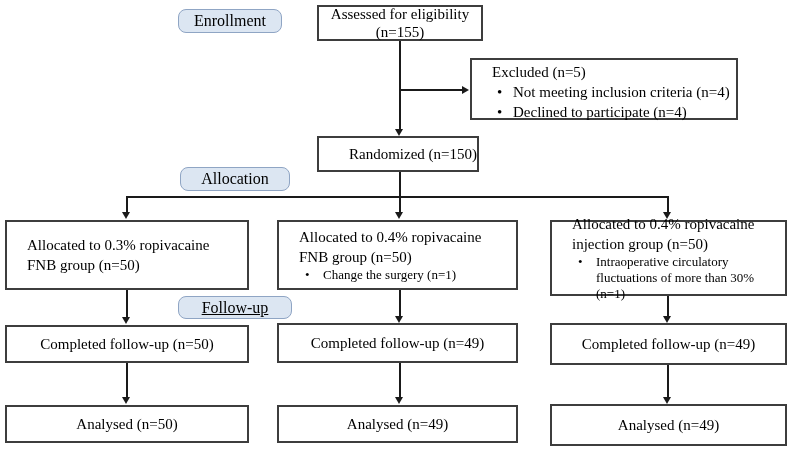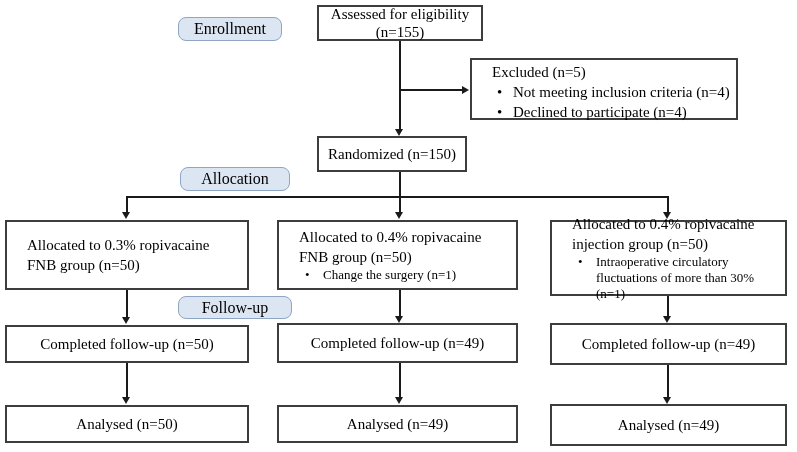--- a/index.html
+++ b/index.html
@@ -38,44 +38,44 @@
         border-top:7px solid #1a1a1a; }
   .ar { position:absolute; width:0; height:0;
         border-top:4px solid transparent; border-bottom:4px solid transparent;
         border-left:7px solid #1a1a1a; }
 </style>
 </head>
 <body>
 
 <div class="canvas">
 
-  <div class="stage" style="left:178px; top:9px; width:104px; height:24px;margin-top:8px;">Enrollment</div>
+  <div class="stage" style="left:178px; top:9px; width:104px; height:24px;">Enrollment</div>
   <div class="stage" style="left:180px; top:167px; width:110px; height:24px;">Allocation</div>
-  <div class="stage" style="left:178px; top:296px; width:114px; height:23px;">Follow-up</div>
+  <div class="stage" style="left:178px; top:296px; width:114px; height:23px;text-decoration:underline;">Follow-up</div>
 
   <div class="box center" style="left:317px; top:5px; width:166px; height:36px;">
     <span class="bline">Assessed for eligibility</span>
     <span class="bline">(n=155)</span>
   </div>
 
   <div class="box leftalign" style="left:470px; top:58px; width:268px; height:62px; justify-content:flex-start;">
     <span>Excluded (n=5)</span>
     <div class="bullets">
       <div class="bullet-row">
         <span class="bullet-marker">•</span>
         <span>Not meeting inclusion criteria (n=4)</span>
       </div>
       <div class="bullet-row">
         <span class="bullet-marker">•</span>
         <span>Declined to participate (n=4)</span>
       </div>
     </div>
   </div>
 
-  <div class="box center" style="left:317px; top:136px; width:150px; height:36px;">
+  <div class="box center" style="left:317px; top:136px; width:162px; height:36px;align-items:flex-end;">
     <span class="bline">Randomized (n=150)</span>
   </div>
 
   <div class="box leftalign" style="left:5px; top:220px; width:244px; height:70px;">
     <span class="bline">Allocated to 0.3% ropivacaine</span>
     <span class="bline">FNB group (n=50)</span>
   </div>
 
   <div class="box leftalign" style="left:277px; top:220px; width:241px; height:70px;">
     <span class="bline">Allocated to 0.4% ropivacaine</span>

